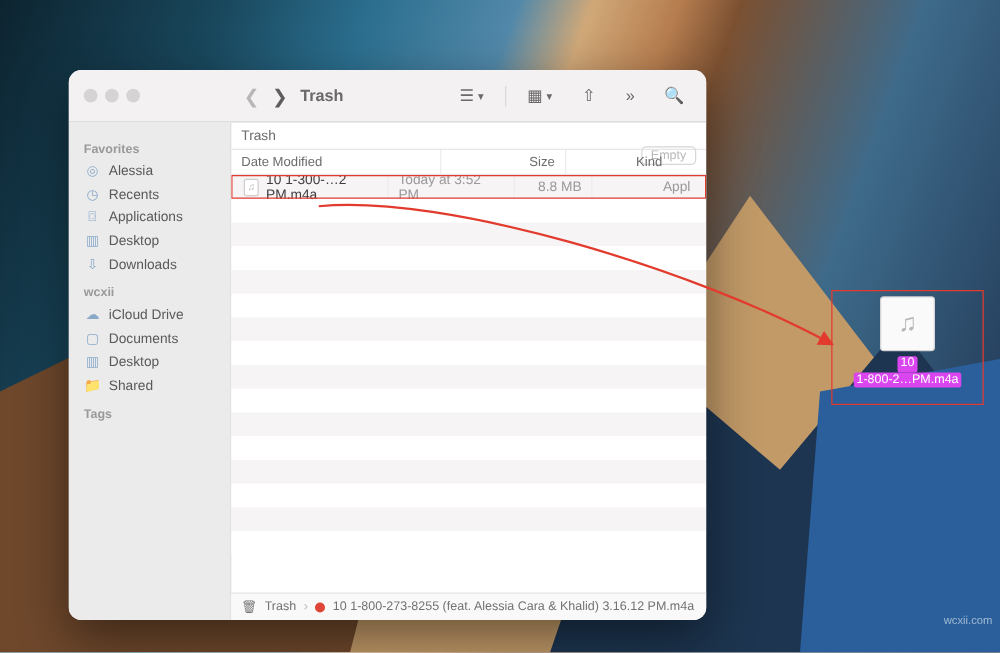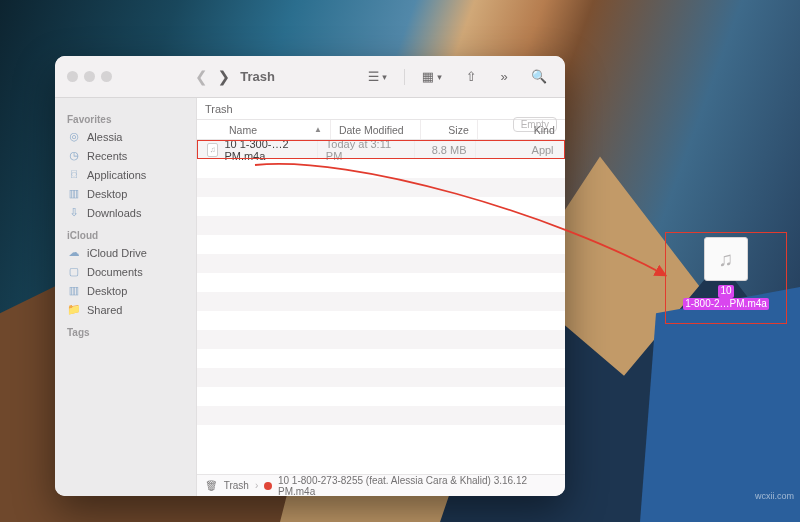--- a/index.html
+++ b/index.html
@@ -34,21 +34,21 @@
   .nav-btn { color:#b8b6b7; font-size:15px; }
   .nav-btn.on { color:#5f5d5e; }
   .tb-title { color:#6a686a; font-weight:600; font-size:13px; }
   .tb-spacer { flex:1; }
   .tb-ctl { display:flex; align-items:center; gap:3px; padding:3px 7px; border-radius:5px; color:#6b696a; font-size:13px; }
   .chev { font-size:9px; }
   .tb-sep { width:1px; height:16px; background:#d9d7d8; }
 
   .body { flex:1; display:flex; min-height:0; }
   .sidebar {
-    width:142px; background:#ecebec; border-right:1px solid #e1dfe0;
+    width:130px; background:#ecebec; border-right:1px solid #e1dfe0;
     padding:8px 4px 8px 8px; color:#7a787a; font-size:11px;
     overflow:hidden;
   }
   .sb-head { font-size:10px; color:#9a989a; font-weight:600; margin:8px 0 2px 4px; }
   .sb-item { display:flex; align-items:center; gap:6px; padding:3px 4px; border-radius:4px; color:#5a585a; }
   .sb-ic { width:14px; text-align:center; color:#8aa9c9; }
 
   .content { flex:1; display:flex; flex-direction:column; min-width:0; }
   .loc-row { display:flex; align-items:center; height:22px; border-bottom:1px solid #e7e5e6; padding:0 8px; }
   .loc-title { font-size:11px; color:#6d6b6c; }
@@ -156,21 +156,21 @@
         </div>
       <div class="sb-item">
           <span class="sb-ic">▥</span>
           <span>Desktop</span>
         </div>
       <div class="sb-item">
           <span class="sb-ic">⇩</span>
           <span>Downloads</span>
         </div>
 
-      <div class="sb-head">iCloud</div>
+      <div class="sb-head">wcxii</div>
       <div class="sb-item">
           <span class="sb-ic">☁</span>
           <span>iCloud Drive</span>
         </div>
       <div class="sb-item">
           <span class="sb-ic">▢</span>
           <span>Documents</span>
         </div>
       <div class="sb-item">
           <span class="sb-ic">▥</span>
@@ -183,41 +183,37 @@
 
       <div class="sb-head">Tags</div>
     </div>
 
     <div class="content">
       <div class="loc-row">
         <span class="loc-title">Trash</span>
         <span class="empty-btn">Empty</span>
       </div>
       <div class="cols">
-        <div class="col c-name">
-          <span>Name</span>
-          <span class="sort-caret">▲</span>
-        </div>
         <div class="col c-date">
             <span>Date Modified</span>
           </div>
         <div class="col c-size">
             <span>Size</span>
           </div>
         <div class="col c-kind">
             <span>Kind</span>
           </div>
       </div>
       <div class="rows">
         <div class="row hl">
           <div class="col c-name">
             <span class="file-ic">♫</span>
             <span>10 1-300-…2 PM.m4a</span>
           </div>
-          <div class="col c-date dim">Today at 3:11 PM</div>
+          <div class="col c-date dim">Today at 3:52 PM</div>
           <div class="col c-size dim">8.8 MB</div>
           <div class="col c-kind dim">Appl</div>
         </div>
         <div class="row"></div>
           <div class="row"></div>
           <div class="row"></div>
           <div class="row"></div>
         <div class="row"></div>
           <div class="row"></div>
           <div class="row"></div>

